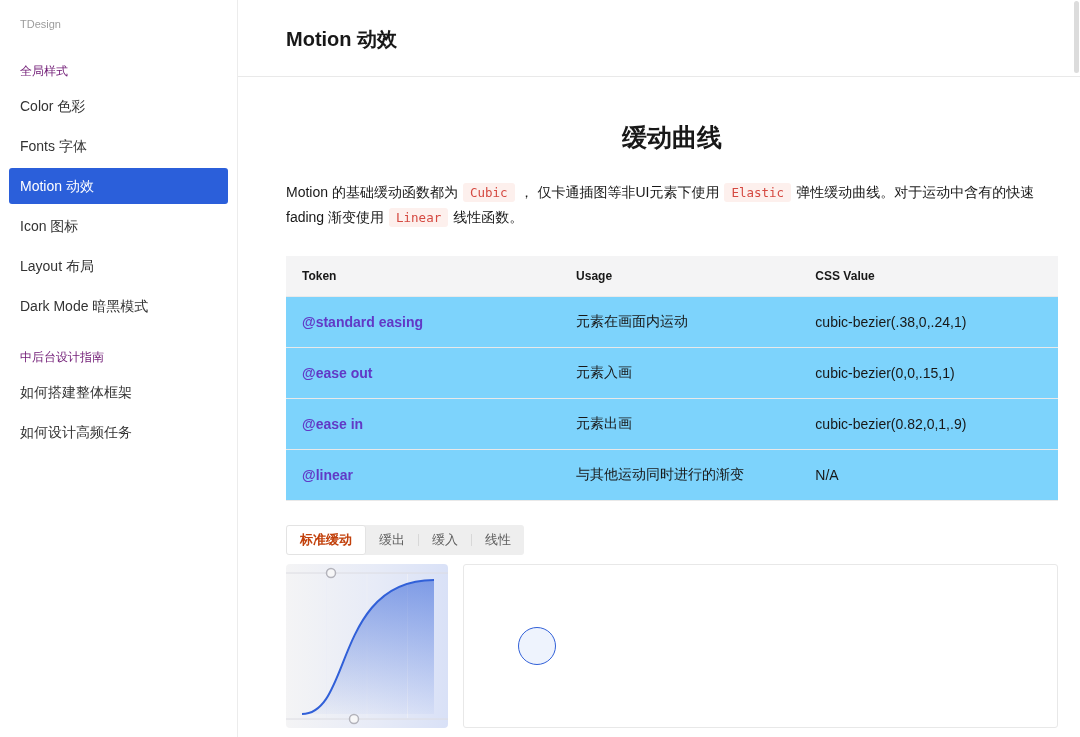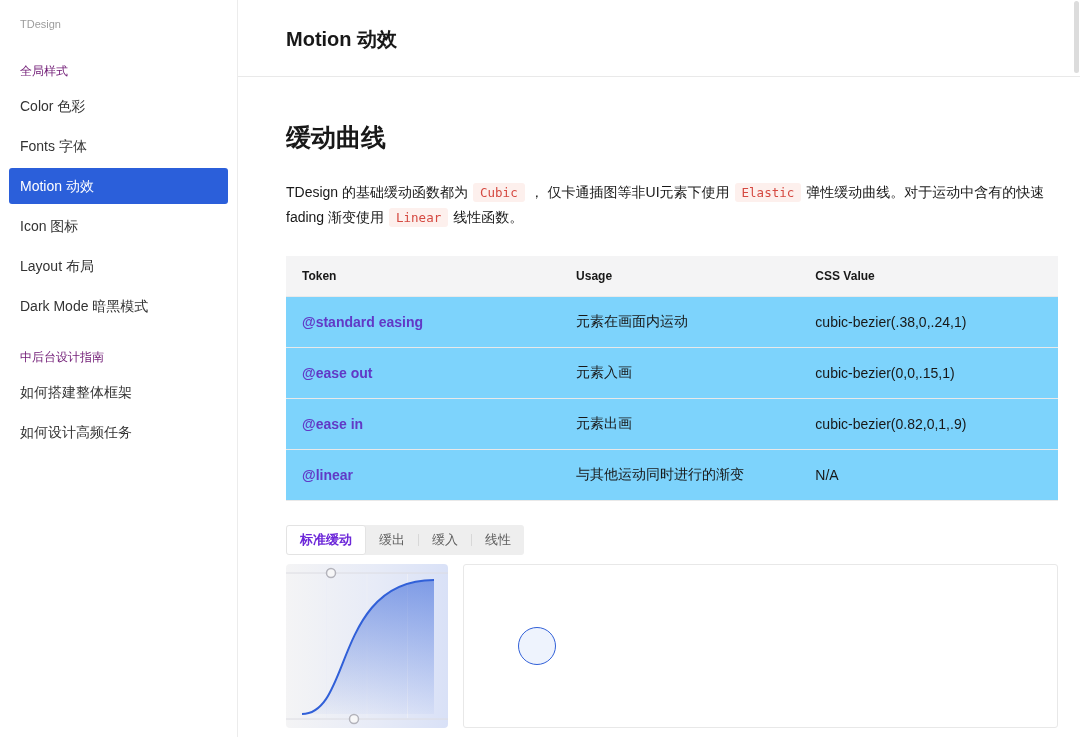--- a/index.html
+++ b/index.html
@@ -27,21 +27,21 @@
     margin-top: 16px; padding: 0 20px; height: 30px; line-height: 30px;
     font-size: 12px; color: #701a75;
   }
 
   
   .main { position: absolute; left: 238px; top: 0; right: 0; bottom: 0; overflow: hidden; }
   .page-header { padding: 26px 48px 23px; border-bottom: 1px solid #e9e9e9; }
   .page-title { font-size: 20px; font-weight: 700; }
 
   .content { padding: 0 22px 30px 48px; }
-  .section-title { margin-top: 44px; font-size: 25px; font-weight: 700; }
+  .section-title { margin-top: 44px; font-size: 25px; font-weight: 700; text-align: center; }
 
   .intro { margin-top: 26px; font-size: 14px; line-height: 25px; color: #181818; }
   .code-chip {
     display: inline-block; margin: 0 5px; padding: 1px 7px;
     font-family: "DejaVu Sans Mono", "Liberation Mono", monospace;
     font-size: 12.5px; line-height: 17px; border-radius: 3px;
     background: var(--code-bg, #fdf0ed); color: var(--code-text, #d54941);
   }
 
   
@@ -56,21 +56,21 @@
   .col-token { width: 35.5%; } .col-usage { width: 31%; } .col-css { width: 33.5%; }
   td.token-name { color: var(--token-link, #6139c6); font-weight: 700; }
 
   
   .tabs {
     margin-top: 24px; display: inline-flex; align-items: center;
     background: #eeeeee; border-radius: 3px; font-size: 13px; overflow: hidden;
   }
   .tab { padding: 6px 13px; color: #5e5e5e; cursor: pointer; position: relative; }
   .tab.active {
-    background: #fff; color: #6d28d9; font-weight: 700;
+    background: #fff; color: #c2410c; font-weight: 700;
     border: 1px solid #e3e3e3; border-radius: 3px; padding: 5px 13px;
   }
   .tab-sep { width: 1px; height: 12px; background: #d8d8d8; }
 
   
   .demo { margin-top: 9px; display: flex; gap: 15px; height: 164px; }
   .curve-panel {
     width: 162px; height: 164px; border-radius: 4px; overflow: hidden;
     background: linear-gradient(90deg, #f4f4f5 0%, #e7ebf7 55%, #d9e1f7 100%);
   }
@@ -109,21 +109,21 @@
 </nav>
 
 <div class="main">
   <header class="page-header">
     <h1 class="page-title">Motion 动效</h1>
   </header>
 
   <div class="content">
     <h2 class="section-title">缓动曲线</h2>
 
-    <p class="intro"><span>TDesign 的基础缓动函数都为</span><code class="code-chip">Cubic</code><span>， 仅卡通插图等非UI元素下使用</span><code class="code-chip">Elastic</code><span>弹性缓动曲线。对于运动中含有的快速 fading 渐变使用</span><code class="code-chip">Linear</code><span>线性函数。</span></p>
+    <p class="intro"><span>Motion 的基础缓动函数都为</span><code class="code-chip">Cubic</code><span>， 仅卡通插图等非UI元素下使用</span><code class="code-chip">Elastic</code><span>弹性缓动曲线。对于运动中含有的快速 fading 渐变使用</span><code class="code-chip">Linear</code><span>线性函数。</span></p>
 
     <table class="tokens">
       <thead>
         <tr>
           <th class="col-token">Token</th>
           <th class="col-usage">Usage</th>
           <th class="col-css">CSS Value</th>
         </tr>
       </thead>
       <tbody>

